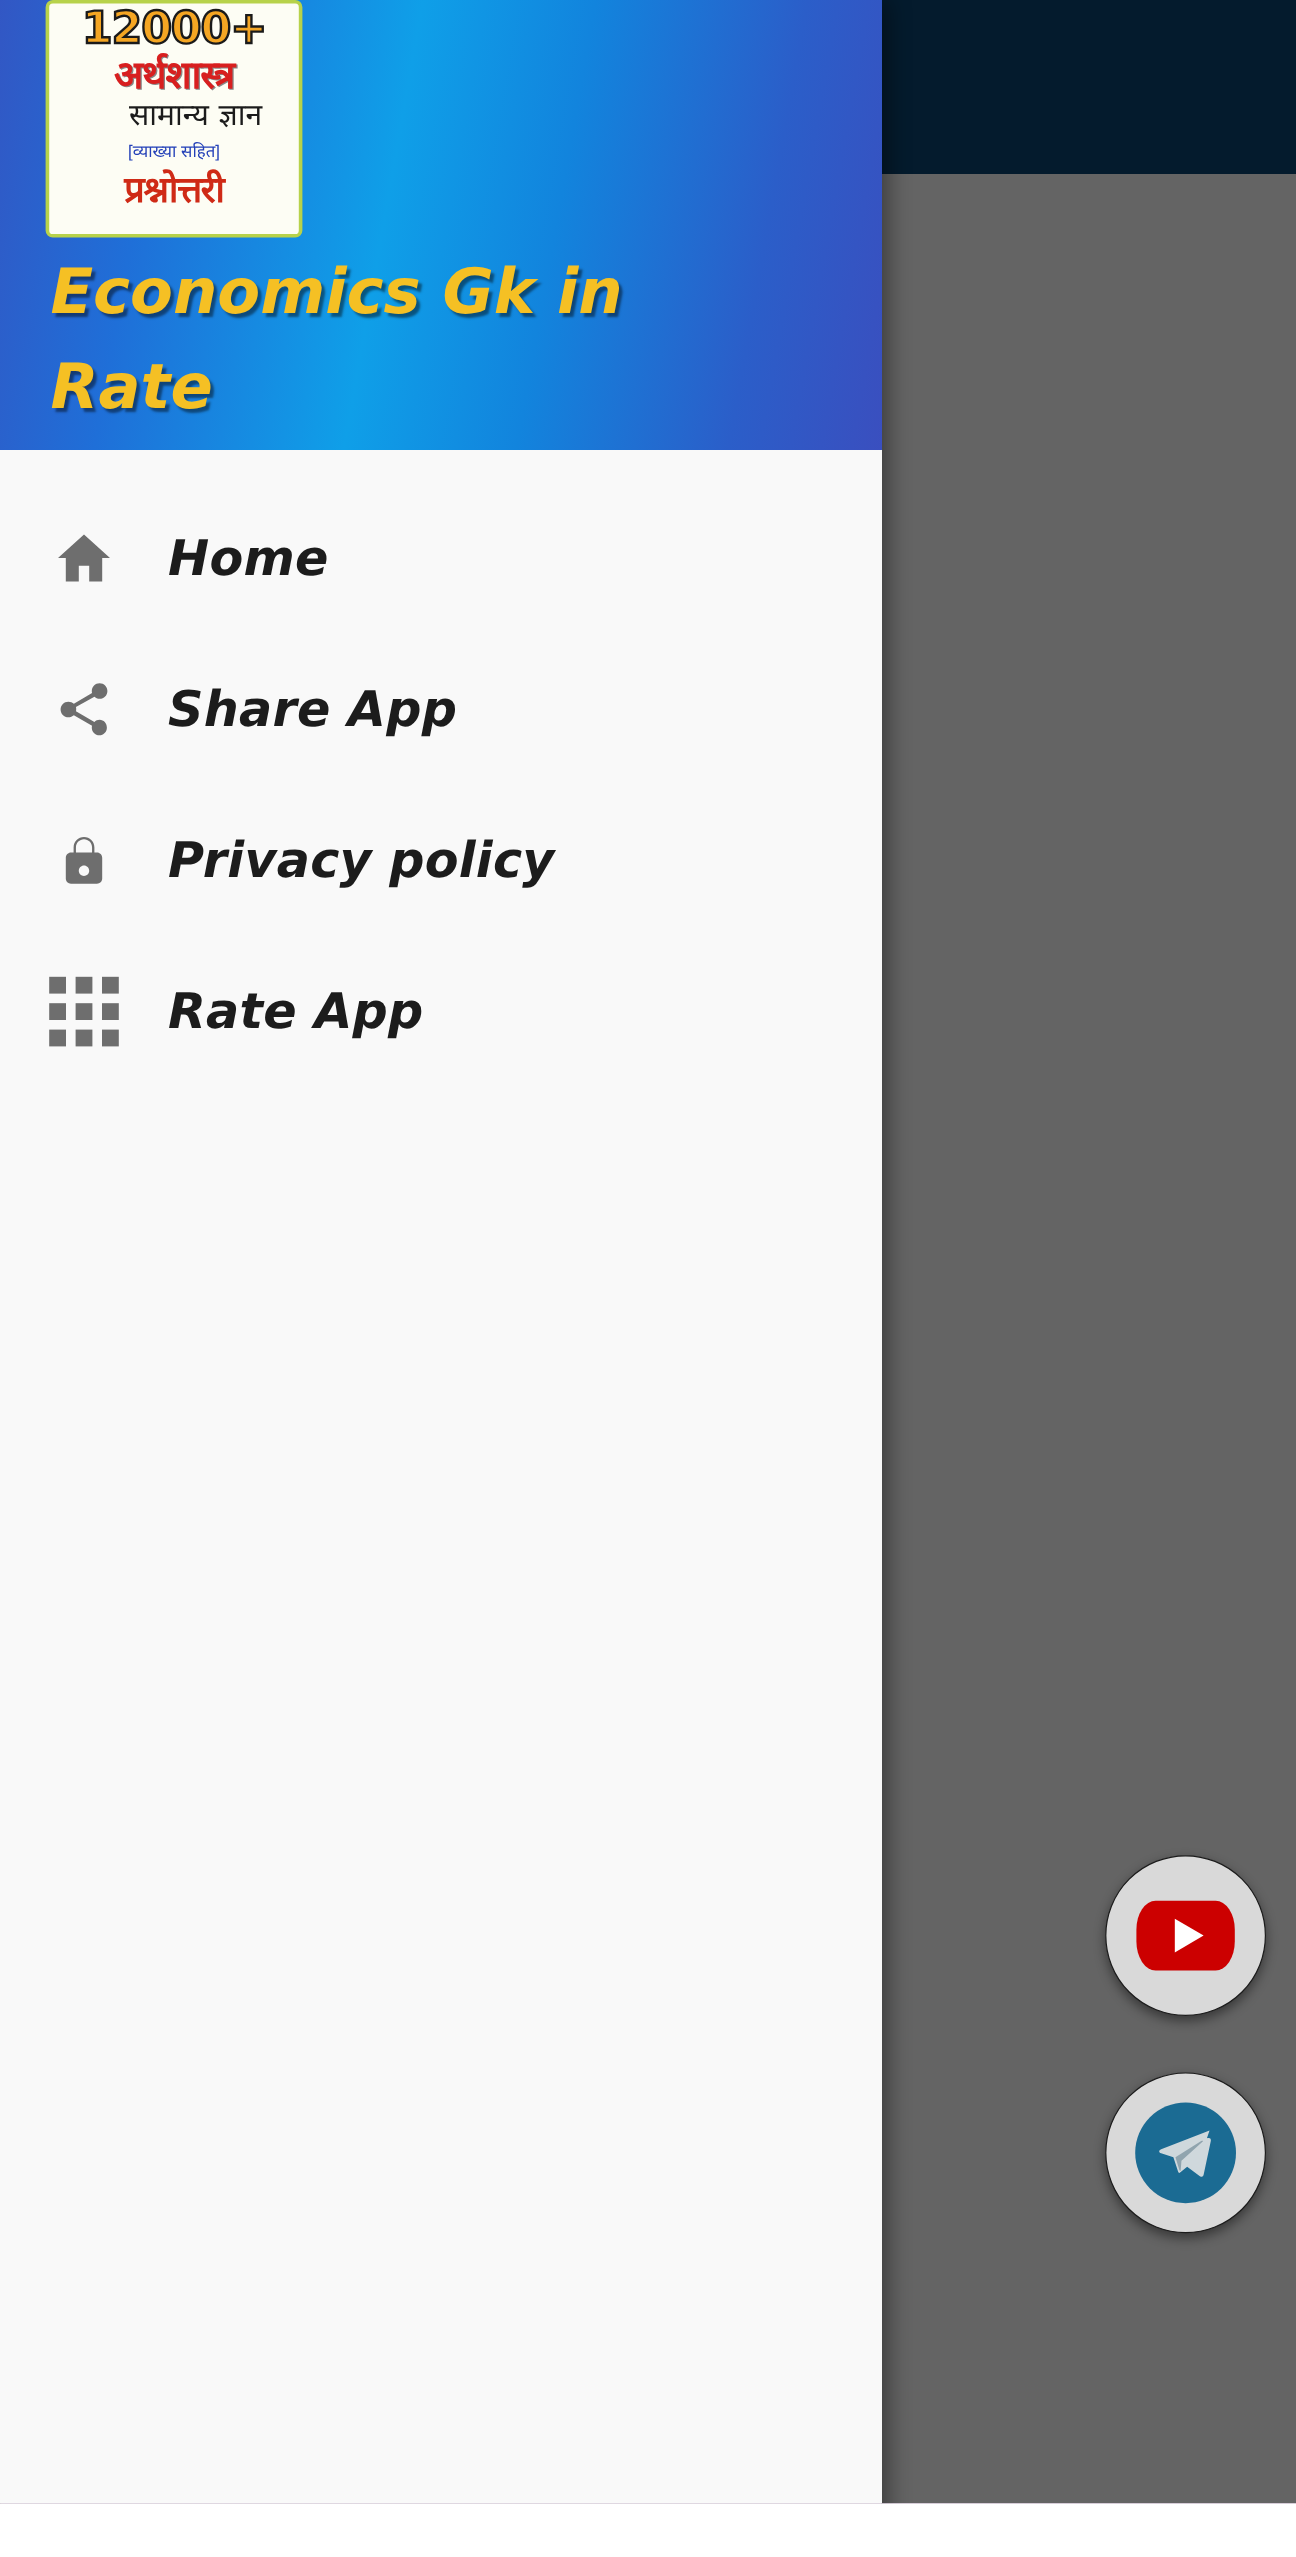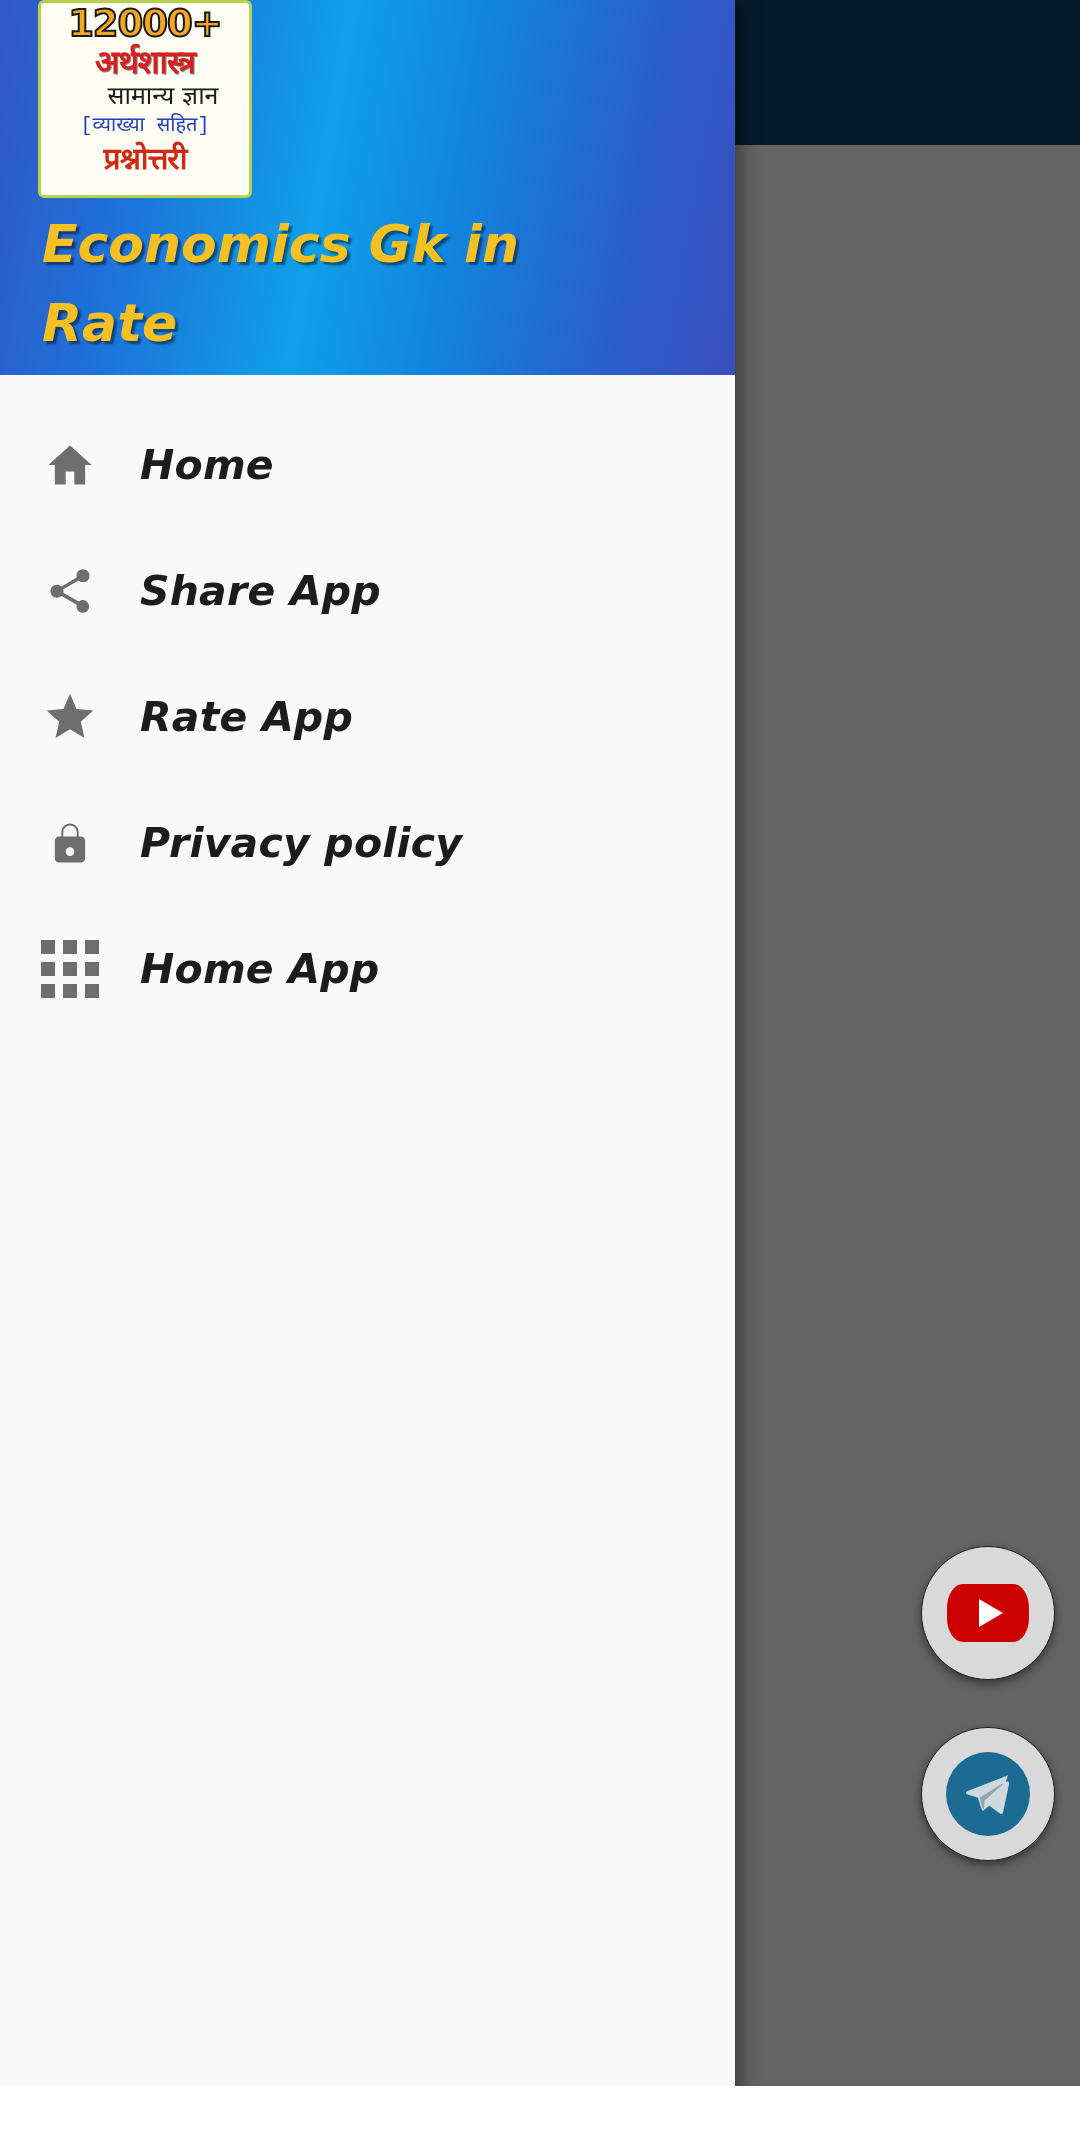--- a/index.html
+++ b/index.html
@@ -159,22 +159,22 @@
     text-shadow: 1px 1px 0 #888;
   }
   .logo-l3 {
     font-family: "DejaVu Sans", sans-serif;
     font-size: 25px;
     line-height: 32px;
     color: #1b1b1b;
     margin-left: 36px;
   }
   .logo-l4 {
-    font-family: Liberation Mono, monospace;
-    font-size: 20px;
+    font-family: Liberation Sans, sans-serif;
+    font-size: 14px;
     line-height: 28px;
     color: #2340b8;
   }
   .logo-l5 {
     font-family: Liberation Sans, sans-serif;
     font-weight: bold;
     font-size: 30px;
     line-height: 38px;
     color: #cf2a16;
     letter-spacing: -1px;
@@ -298,28 +298,20 @@
 
       <div class="menu-item">
         <span class="menu-icon">
           <svg width="52" height="52" viewBox="0 0 24 24" aria-hidden="true">
             <path fill="#6e6e6e" d="M18 16.1c-.8 0-1.5.3-2 .8l-7.1-4.1c.1-.3.1-.5.1-.8s0-.5-.1-.8L16 7.2c.5.5 1.2.8 2 .8 1.7 0 3-1.3 3-3s-1.3-3-3-3-3 1.3-3 3c0 .3 0 .5.1.8L8.1 9.9c-.5-.5-1.3-.8-2.1-.8-1.7 0-3 1.3-3 3s1.3 3 3 3c.8 0 1.5-.3 2.1-.8l7 4.1c-.1.2-.1.5-.1.7 0 1.6 1.3 2.9 2.9 2.9s2.9-1.3 2.9-2.9-1.2-3-2.8-3z"></path>
           </svg>
         </span>
         <span class="menu-label">Share App</span>
       </div>
 
-      <div class="menu-item">
-        <span class="menu-icon">
-          <svg width="56" height="56" viewBox="0 0 24 24" aria-hidden="true">
-            <path fill="#6e6e6e" d="M12 17.3l-6.2 3.7 1.6-7L2 9.2l7.2-.6L12 2l2.8 6.6 7.2.6-5.4 4.8 1.6 7z"></path>
-          </svg>
-        </span>
-        <span class="menu-label">Rate App</span>
-      </div>
 
       <div class="menu-item">
         <span class="menu-icon">
           <svg width="52" height="52" viewBox="0 0 24 24" aria-hidden="true">
             <path fill="#6e6e6e" d="M17 9h-1V7c0-2.2-1.8-4-4-4S8 4.8 8 7v2H7c-1.1 0-2 .9-2 2v8c0 1.1.9 2 2 2h10c1.1 0 2-.9 2-2v-8c0-1.1-.9-2-2-2zm-5 9c-1.1 0-2-.9-2-2s.9-2 2-2 2 .9 2 2-.9 2-2 2zm3.1-9H8.9V7c0-1.7 1.4-3.1 3.1-3.1s3.1 1.4 3.1 3.1v2z"></path>
           </svg>
         </span>
         <span class="menu-label">Privacy policy</span>
       </div>
 
@@ -330,19 +322,19 @@
               <i></i>
               <i></i>
             <i></i>
               <i></i>
               <i></i>
             <i></i>
               <i></i>
               <i></i>
           </span>
         </span>
-        <span class="menu-label">Home App</span>
+        <span class="menu-label">Rate App</span>
       </div>
 
     </div>
   </div>
 
 </div>
 
 </body></html>

